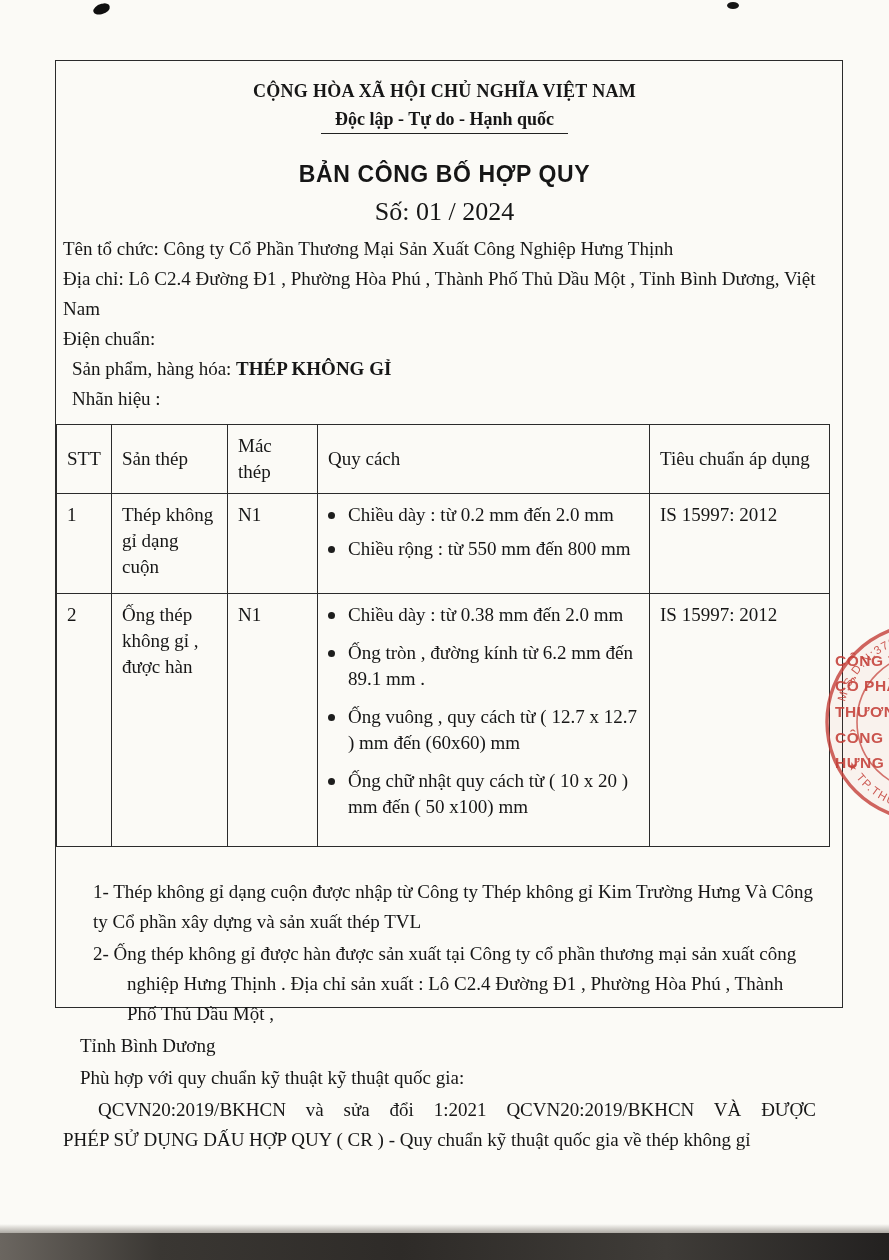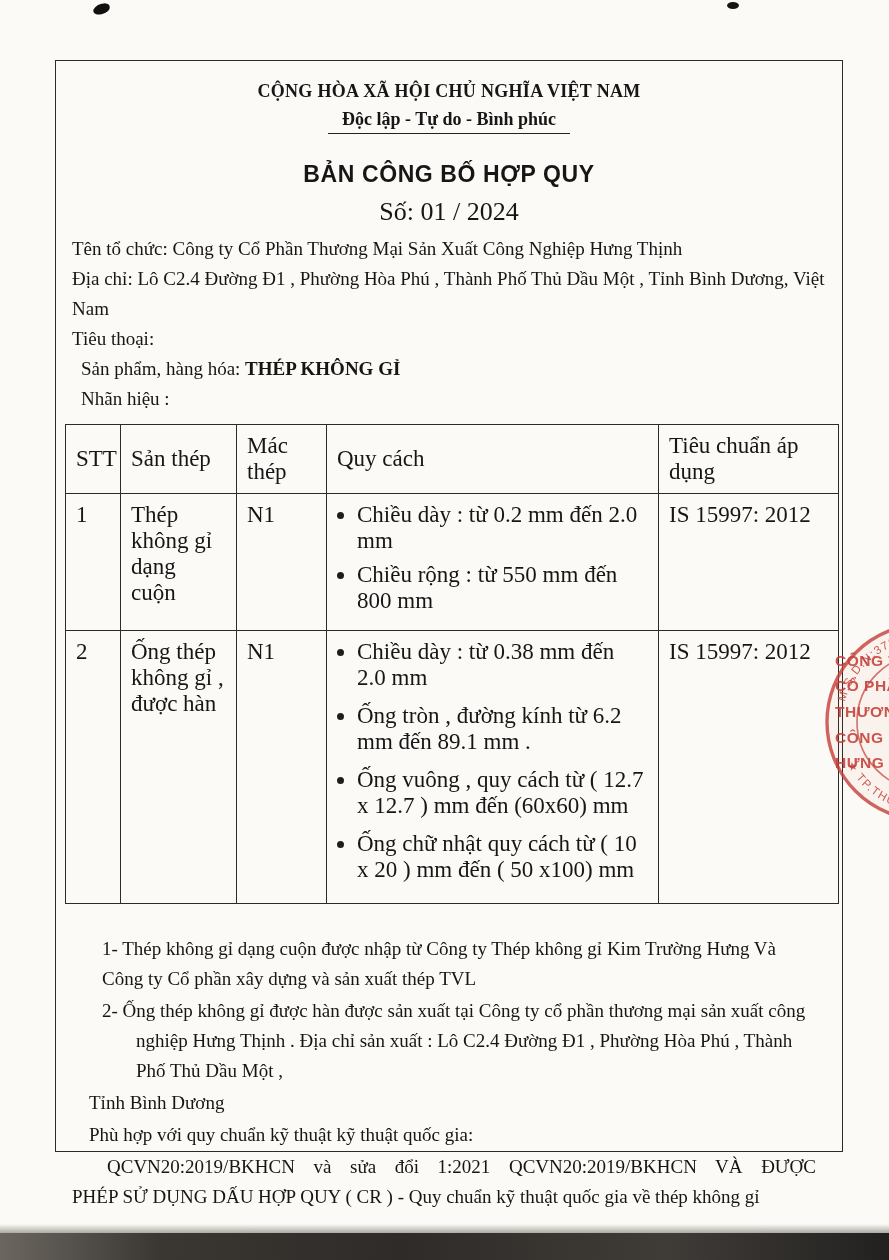--- a/index.html
+++ b/index.html
@@ -18,42 +18,42 @@
     position:absolute; left:0; right:0; bottom:0; height:27px;
     background:linear-gradient(90deg,#6b6660 0%, #3a3733 18%, #2e2b28 45%, #3f3c38 75%, #232120 100%);
   }
   .scan-bottom::before {
     content:""; position:absolute; top:-9px; left:0; right:0; height:9px;
     background:linear-gradient(to bottom, rgba(120,114,105,0), rgba(110,104,96,0.55));
   }
 
   .border-box {
     position:absolute; left:55px; top:60px;
-    width:788px; height:1092px;
+    width:788px; height:948px;
     border:1.6px solid #2b2b2b;
     box-sizing:border-box;
-    padding:14px 16px 0 16px;
+    padding:14px 16px 0 7px;
   }
 
   .nat-title { text-align:center; font-weight:bold; font-size:18px; letter-spacing:0.3px; margin-top:5px; line-height:23px; }
   .motto-wrap { text-align:center; margin-top:5px; }
   .motto { display:inline-block; font-weight:bold; font-size:18px; padding:0 14px 3px 14px; border-bottom:1.9px solid #222; line-height:22px; }
 
   .doc-title { text-align:center; font-family:"Liberation Sans", sans-serif; font-size:23px; font-weight:bold; letter-spacing:0.6px; margin:26px 0 4px 0; line-height:28px; }
   .doc-number { text-align:center; font-size:26px; margin-top:11px; line-height:26px; }
 
   .body-lines { margin-top:9px; }
   .line { font-size:19px; line-height:30px; margin:0; }
   .indented { padding-left:9px; }
   .product-value { font-weight:bold; }
 
   table.products {
     border-collapse:collapse; table-layout:fixed;
     width:773px; margin:10px 0 16px -7px;
-    font-size:23px;
+    font-size:19px;
   }
   table.products th, table.products td {
     border:1.4px solid #2b2b2b;
     vertical-align:top;
     font-weight:normal;
     text-align:left;
     padding:8px 10px;
     line-height:26px;
     overflow:hidden;
   }
@@ -93,30 +93,30 @@
 
 <div class="page">
 
   <div class="speck1"></div>
   <div class="speck2"></div>
 
   <div class="border-box">
 
     <div class="nat-title">CỘNG HÒA XÃ HỘI CHỦ NGHĨA VIỆT NAM</div>
     <div class="motto-wrap">
-      <span class="motto">Độc lập - Tự do - Bình phúc</span>
+      <span class="motto">Độc lập - Tự do - Hạnh quốc</span>
     </div>
 
     <div class="doc-title">BẢN CÔNG BỐ HỢP QUY</div>
     <div class="doc-number">Số: 01 / 2024</div>
 
     <div class="body-lines">
       <p class="line">Tên tổ chức: Công ty Cổ Phần Thương Mại Sản Xuất Công Nghiệp Hưng Thịnh</p>
       <p class="line">Địa chỉ: Lô C2.4 Đường Đ1 , Phường Hòa Phú , Thành Phố Thủ Dầu Một , Tỉnh Bình Dương, Việt Nam</p>
-      <p class="line">Tiêu thoại:</p>
+      <p class="line">Điện chuẩn:</p>
       <p class="line indented"><span>Sản phẩm, hàng hóa: </span><span class="product-value">THÉP KHÔNG GỈ</span></p>
       <p class="line indented">Nhãn hiệu :</p>
     </div>
 
     <table class="products">
       <colgroup>
         <col class="col-stt">
           <col class="col-sp">
           <col class="col-mt">
           <col class="col-qc">

